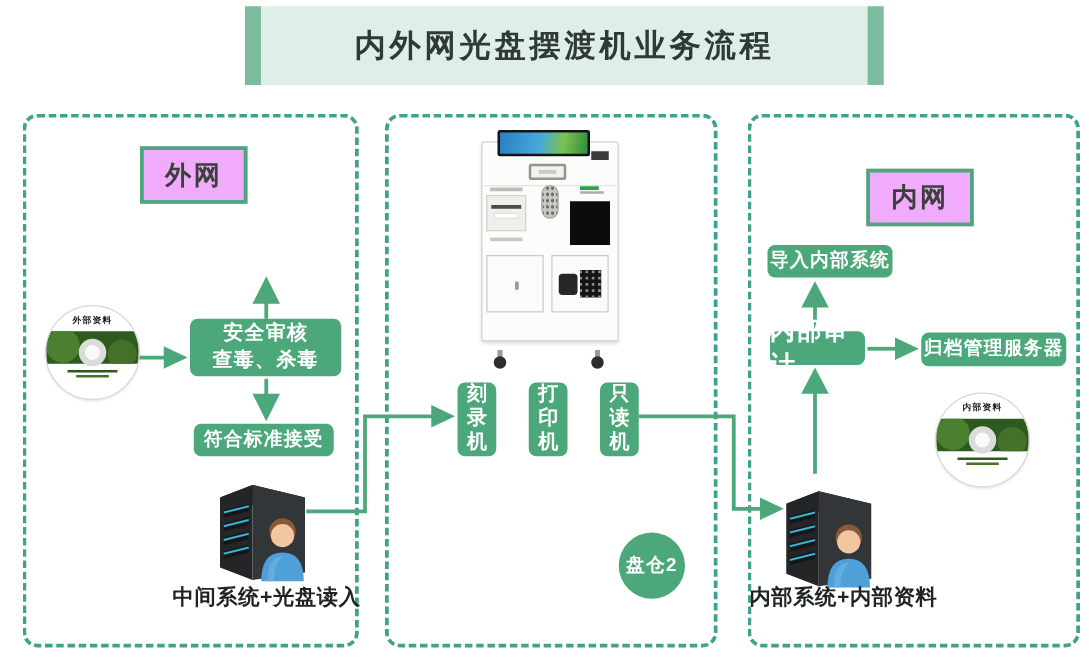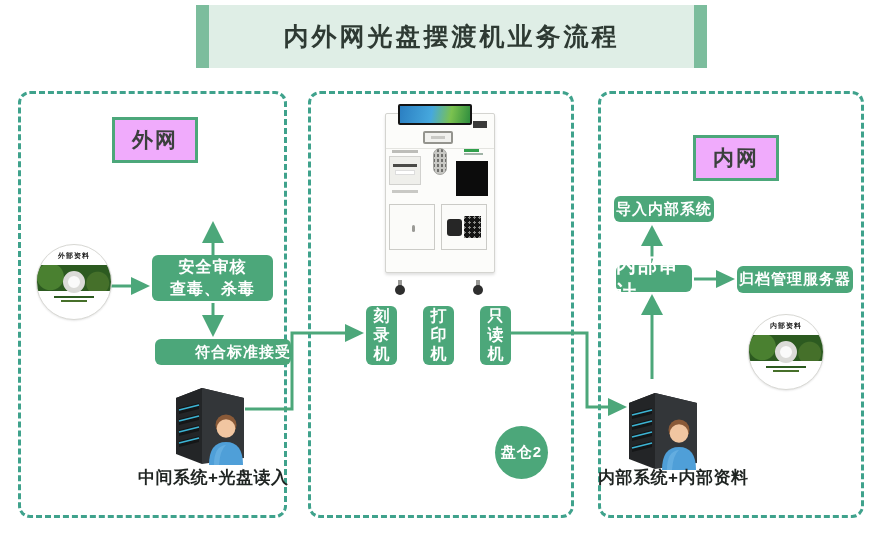--- a/index.html
+++ b/index.html
@@ -25,21 +25,21 @@
   .tag::before{content:"";position:absolute;top:-9px;right:-4px;width:44%;height:13px;background:var(--accent_green,#4CA77A);z-index:-1;}
   .tag::after{content:"";position:absolute;bottom:-9px;left:-4px;width:44%;height:13px;background:var(--accent_green,#4CA77A);z-index:-1;}
   .tag-ext{left:112px;top:117px;}
   .tag-int{left:693px;top:135px;}
 
   
   .gbox{position:absolute;background:var(--accent_green,#4CA77A);color:#fff;font-weight:bold;font-size:15px;
         display:flex;flex-direction:column;align-items:center;justify-content:center;border-radius:6px;letter-spacing:1px;line-height:1.35;}
   .b-reject{left:152px;top:193px;width:121px;height:26px;}
   .b-audit{left:152px;top:255px;width:121px;height:46px;font-size:16px;}
-  .b-accept{left:155px;top:339px;width:96px;height:26px;padding-left:40px;}
+  .b-accept{left:155px;top:339px;width:112px;height:26px;}
   .b-import{left:614px;top:196px;width:100px;height:26px;justify-content:center;}
   .b-iaudit{left:616px;top:265px;width:76px;height:27px;font-size:20px;}
   .b-archive{left:737px;top:266px;width:116px;height:27px;}
   .b-robot{left:402px;top:397px;width:76px;height:25px;font-size:16px;}
 
   
   .vbox{position:absolute;top:306px;width:31px;height:59px;background:var(--accent_green,#4CA77A);color:#fff;
         font-weight:bold;font-size:16px;border-radius:6px;display:flex;align-items:center;justify-content:center;
         text-align:center;word-break:break-all;line-height:1.18;padding:2px 0;box-sizing:border-box;}
   .v-burn{left:366px;}
@@ -47,21 +47,21 @@
   .v-read{left:480px;}
 
   
   .bay{position:absolute;top:426px;width:53px;height:53px;border-radius:50%;background:var(--accent_green,#4CA77A);
        color:#fff;font-weight:bold;font-size:15px;display:flex;align-items:center;justify-content:center;letter-spacing:1px;}
   .bay1{left:326px;}
   .bay2{left:495px;}
 
   
   .caption{position:absolute;top:466px;font-size:17px;font-weight:bold;color:var(--caption_color,#1F2422);
-           text-align:left;letter-spacing:0.5px;white-space:nowrap;}
+           text-align:right;letter-spacing:0.5px;white-space:nowrap;}
   .cap-ext{left:138px;width:150px;}
   .cap-int{left:598px;width:152px;}
 
   
   .disc{position:absolute;width:74px;height:74px;border-radius:50%;background:#fff;border:1px solid #d8d8d4;
         overflow:hidden;box-shadow:0 1px 2px rgba(0,0,0,0.10);}
   .disc-ext{left:36px;top:244px;}
   .disc-int{left:748px;top:314px;}
   .d-label{position:absolute;top:6px;left:0;right:0;text-align:center;font-size:7px;font-weight:bold;color:#161616;letter-spacing:1px;}
   .d-band{position:absolute;top:20px;left:0;right:0;height:26px;background-color:var(--disc_band,#2C5A20);

